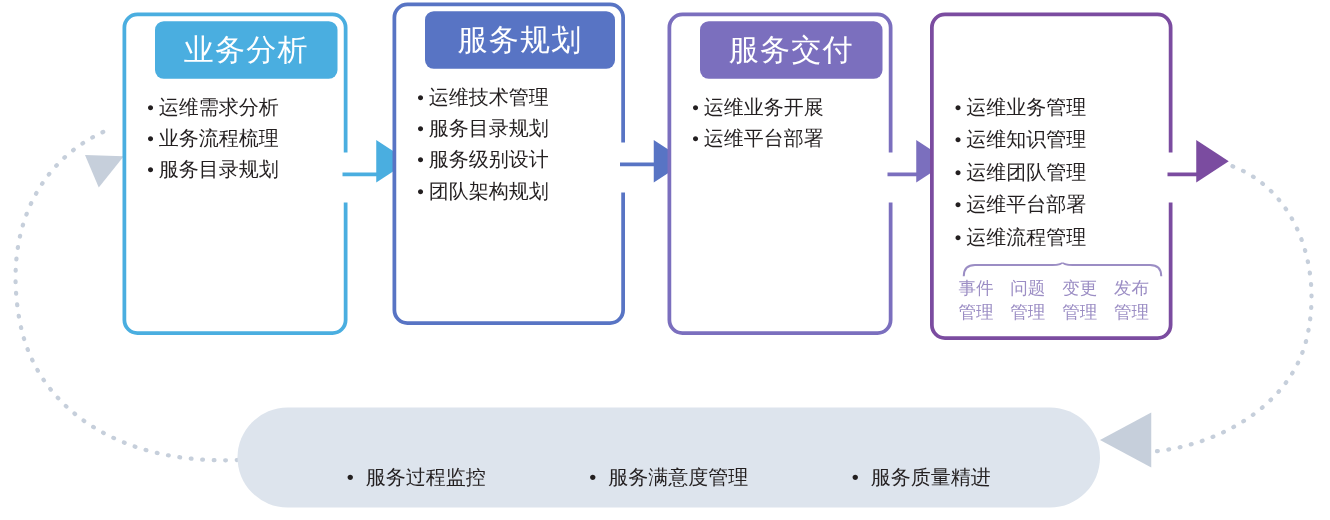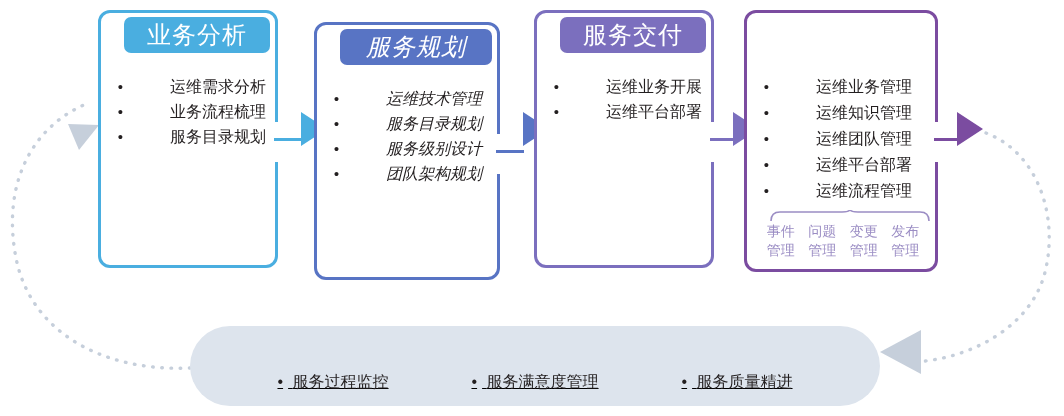--- a/index.html
+++ b/index.html
@@ -21,32 +21,32 @@
     background:#fff;
   }
   
   .card .notch{
     position:absolute;right:-4px;top:0;width:8px;background:#fff;
   }
   .card .stub{
     position:absolute;height:3px;background:var(--c);
   }
   .head{
-    position:absolute;left:8px;right:8px;top:7px;height:36px;
+    position:absolute;left:8px;right:8px;top:7px;height:46px;
     background:var(--c);border-radius:7px;
     display:flex;align-items:center;justify-content:center;
     color:#ffffff;font-size:24px;letter-spacing:1px;margin-left:18px;
   }
   .bullets{
     position:absolute;left:16px;right:10px;top:64px;
     font-size:16px;color:#231f20;line-height:25px;
   }
   .bullets .bi{display:flex;align-items:flex-start;}
   .bullets .dot{width:13px;flex:none;text-align:center;font-size:15px;line-height:25px;}
-  .bullets .tx{white-space:nowrap;margin-left:43px;}
+  .bullets .tx{white-space:nowrap;}
 
   
   .arrow{position:absolute;width:0;height:0;
     border-top:17px solid transparent;border-bottom:17px solid transparent;}
 
   
   .subwrap{position:absolute;left:14px;right:10px;}
   .brace{position:absolute;left:10px;right:10px;top:0;height:12px;}
   .subrow{position:absolute;left:0;right:0;top:12px;display:flex;justify-content:space-between;
     padding:0 2px;box-sizing:border-box;}
@@ -56,21 +56,21 @@
   #bottom{
     position:absolute;left:190px;top:326px;width:690px;height:80px;
     background:#dde4ed;border-radius:40px;
   }
   #bottom .btitle{
     position:absolute;left:0;right:0;top:8px;text-align:center;
     font-size:24px;color:#231f20;letter-spacing:1px;
   }
   #bottom .brow{
     position:absolute;left:0;right:0;top:46px;display:flex;justify-content:space-around;
-    padding:0 46px;box-sizing:border-box;text-decoration:underline;
+    padding:0 46px;box-sizing:border-box;
   }
   #bottom .bitem{font-size:16px;color:#231f20;white-space:nowrap;}
   #bottom .bitem .dot{margin-right:5px;}
 </style>
 </head>
 <body>
 
 <div id="stage">
 
   <svg id="loop" viewBox="0 0 1064 416">
@@ -99,21 +99,21 @@
         <span class="tx">业务流程梳理</span>
         </div>
       <div class="bi">
         <span class="dot">•</span>
         <span class="tx">服务目录规划</span>
         </div>
     </div>
   </div>
   <div class="arrow" style="left:301px;top:112px;border-left:26px solid #4aaee0;"></div>
 
-  <div class="card" style="--c:#5874c4;left:314px;top:22px;width:186px;height:258px;font-style:italic;">
+  <div class="card" style="--c:#5874c4;left:314px;top:2px;width:186px;height:258px;">
     <div class="frame"></div>
     <div class="notch" style="top:112px;height:40px;"></div>
     <div class="stub" style="right:-24px;top:128px;width:28px;"></div>
     <div class="head">服务规划</div>
     <div class="bullets">
       <div class="bi">
         <span class="dot">•</span>
         <span class="tx">运维技术管理</span>
         </div>
       <div class="bi">

